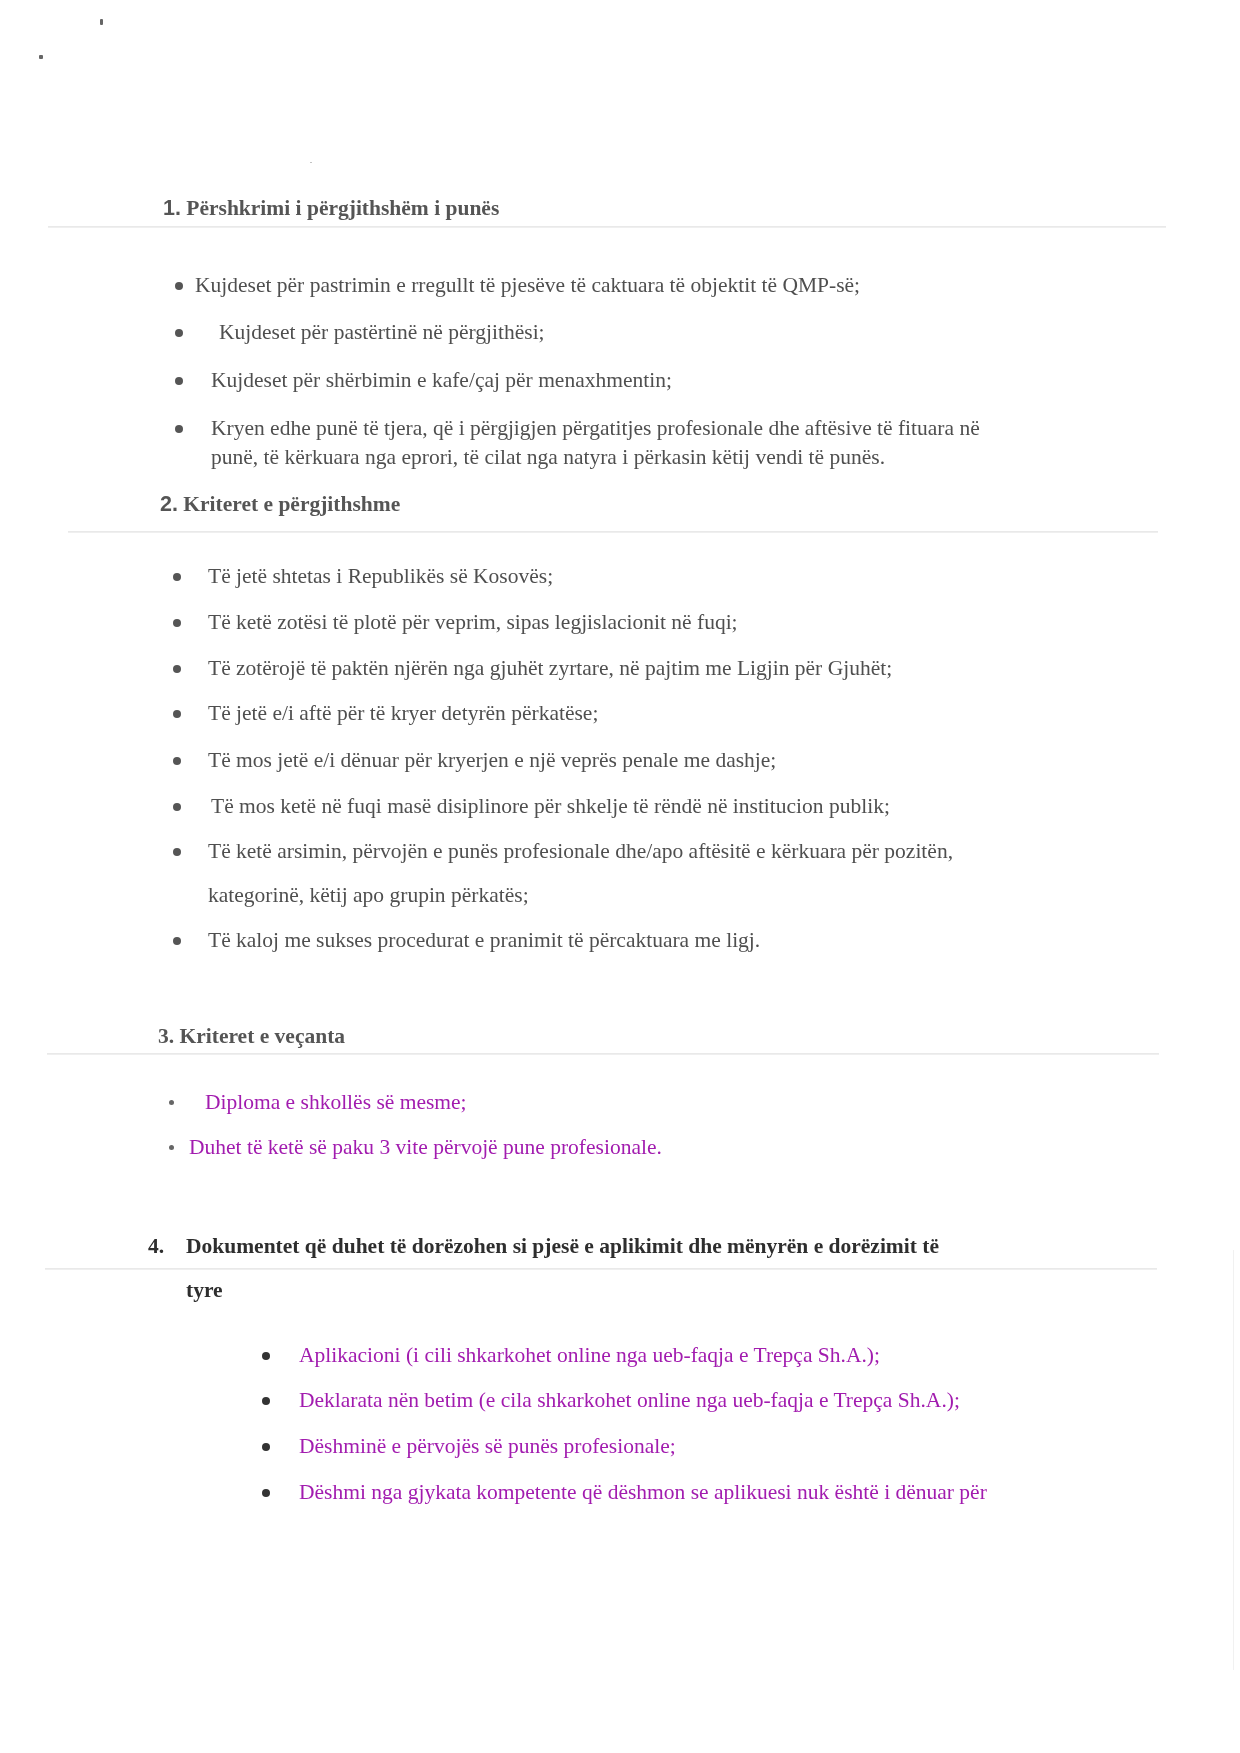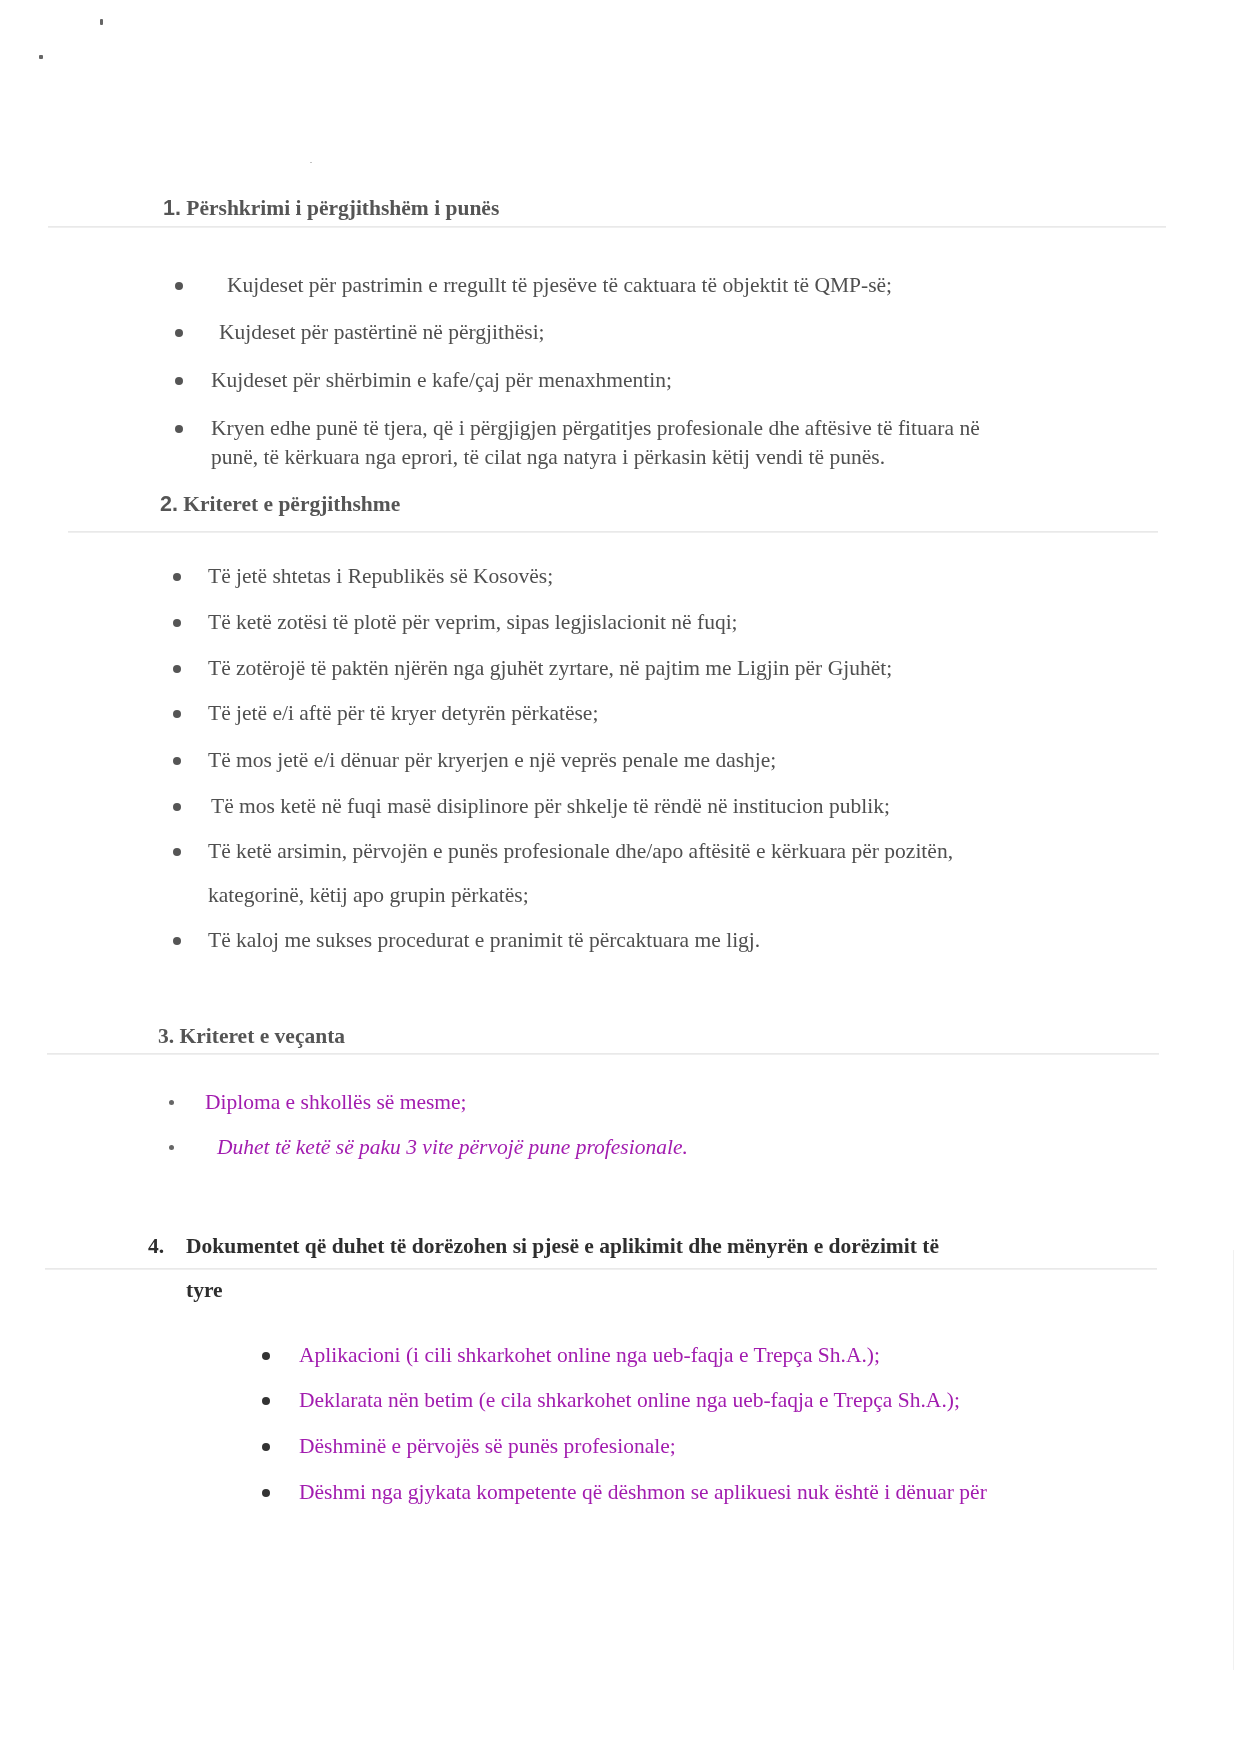--- a/index.html
+++ b/index.html
@@ -30,21 +30,21 @@
 
 <div class="heading" style="left:163px;top:196px;">
   <span class="num">1.</span>
   <span>Përshkrimi i përgjithshëm i punës</span>
 </div>
 <div class="rule" style="left:48px;top:226px;width:1118px;"></div>
 
 <div class="s1">
   <div class="bullet-row" style="left:175px;top:273px;">
     <span class="bullet" style="left:0;"></span>
-    <span class="text" style="left:52px;">Kujdeset për pastrimin e rregullt të pjesëve të caktuara të objektit të QMP-së;</span>
+    <span class="text" style="left:20px;">Kujdeset për pastrimin e rregullt të pjesëve të caktuara të objektit të QMP-së;</span>
   </div>
   <div class="bullet-row" style="left:175px;top:320px;">
     <span class="bullet" style="left:0;"></span>
     <span class="text" style="left:44px;">Kujdeset për pastërtinë në përgjithësi;</span>
   </div>
   <div class="bullet-row" style="left:175px;top:368px;">
     <span class="bullet" style="left:0;"></span>
     <span class="text" style="left:36px;">Kujdeset për shërbimin e kafe/çaj për menaxhmentin;</span>
   </div>
   <div class="bullet-row" style="left:175px;top:416px;">
@@ -106,21 +106,21 @@
 </div>
 <div class="rule" style="left:47px;top:1053px;width:1112px;"></div>
 
 <div class="s3">
   <div class="bullet-row" style="left:169px;top:1090px;">
     <span class="bullet small" style="left:0;"></span>
     <span class="text" style="left:36px;">Diploma e shkollës së mesme;</span>
   </div>
   <div class="bullet-row" style="left:169px;top:1135px;">
     <span class="bullet small" style="left:0;"></span>
-    <span class="text" style="left:48px;font-style:italic;">Duhet të ketë së paku 3 vite përvojë pune profesionale.</span>
+    <span class="text" style="left:20px;">Duhet të ketë së paku 3 vite përvojë pune profesionale.</span>
   </div>
 </div>
 
 <div class="heading heading4" style="left:148px;top:1234px;">
   <span>4.</span>
   <span style="position:absolute;left:38px;">Dokumentet që duhet të dorëzohen si pjesë e aplikimit dhe mënyrën e dorëzimit të</span>
 </div>
 <div class="rule" style="left:45px;top:1268px;width:1112px;"></div>
 <div class="heading heading4" style="left:186px;top:1278px;">
   <span>tyre</span>

